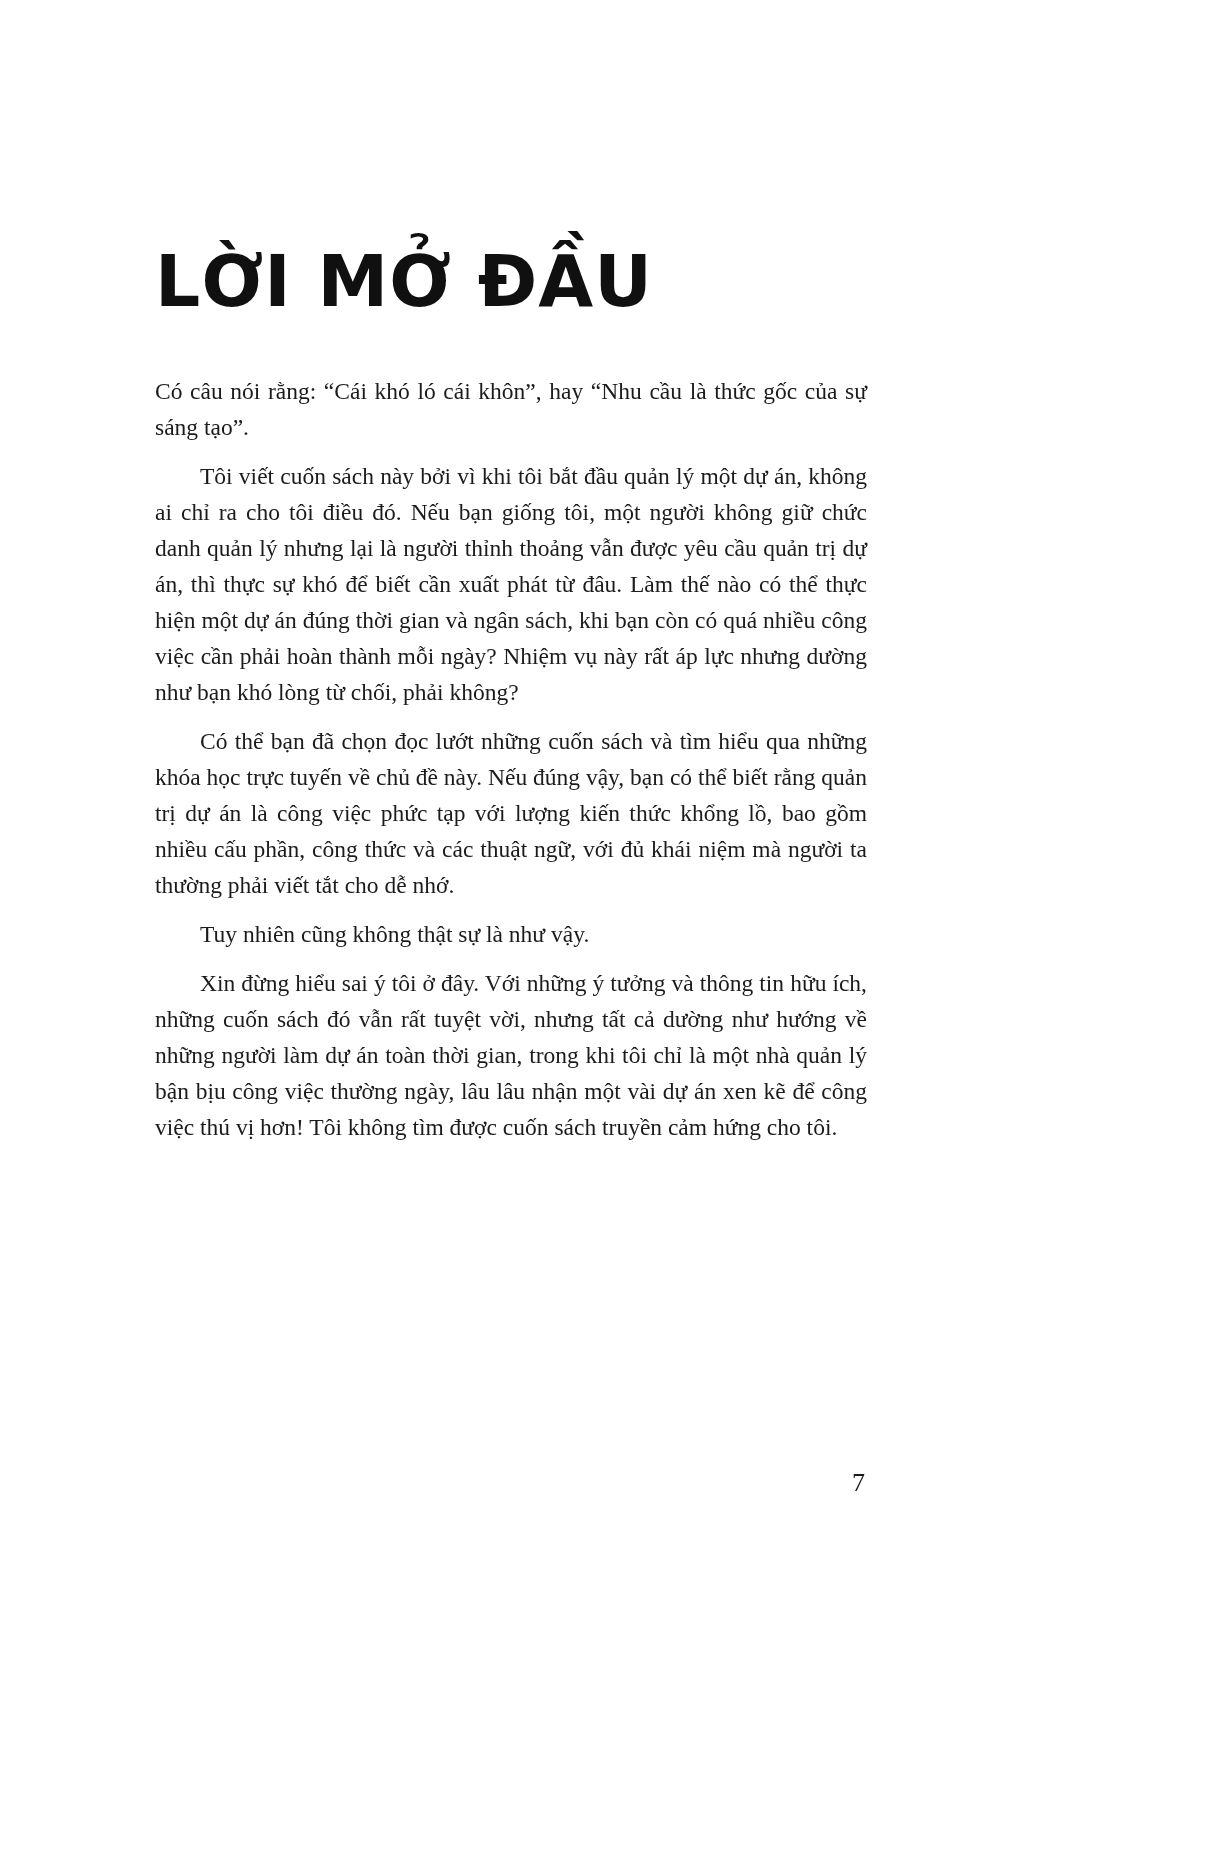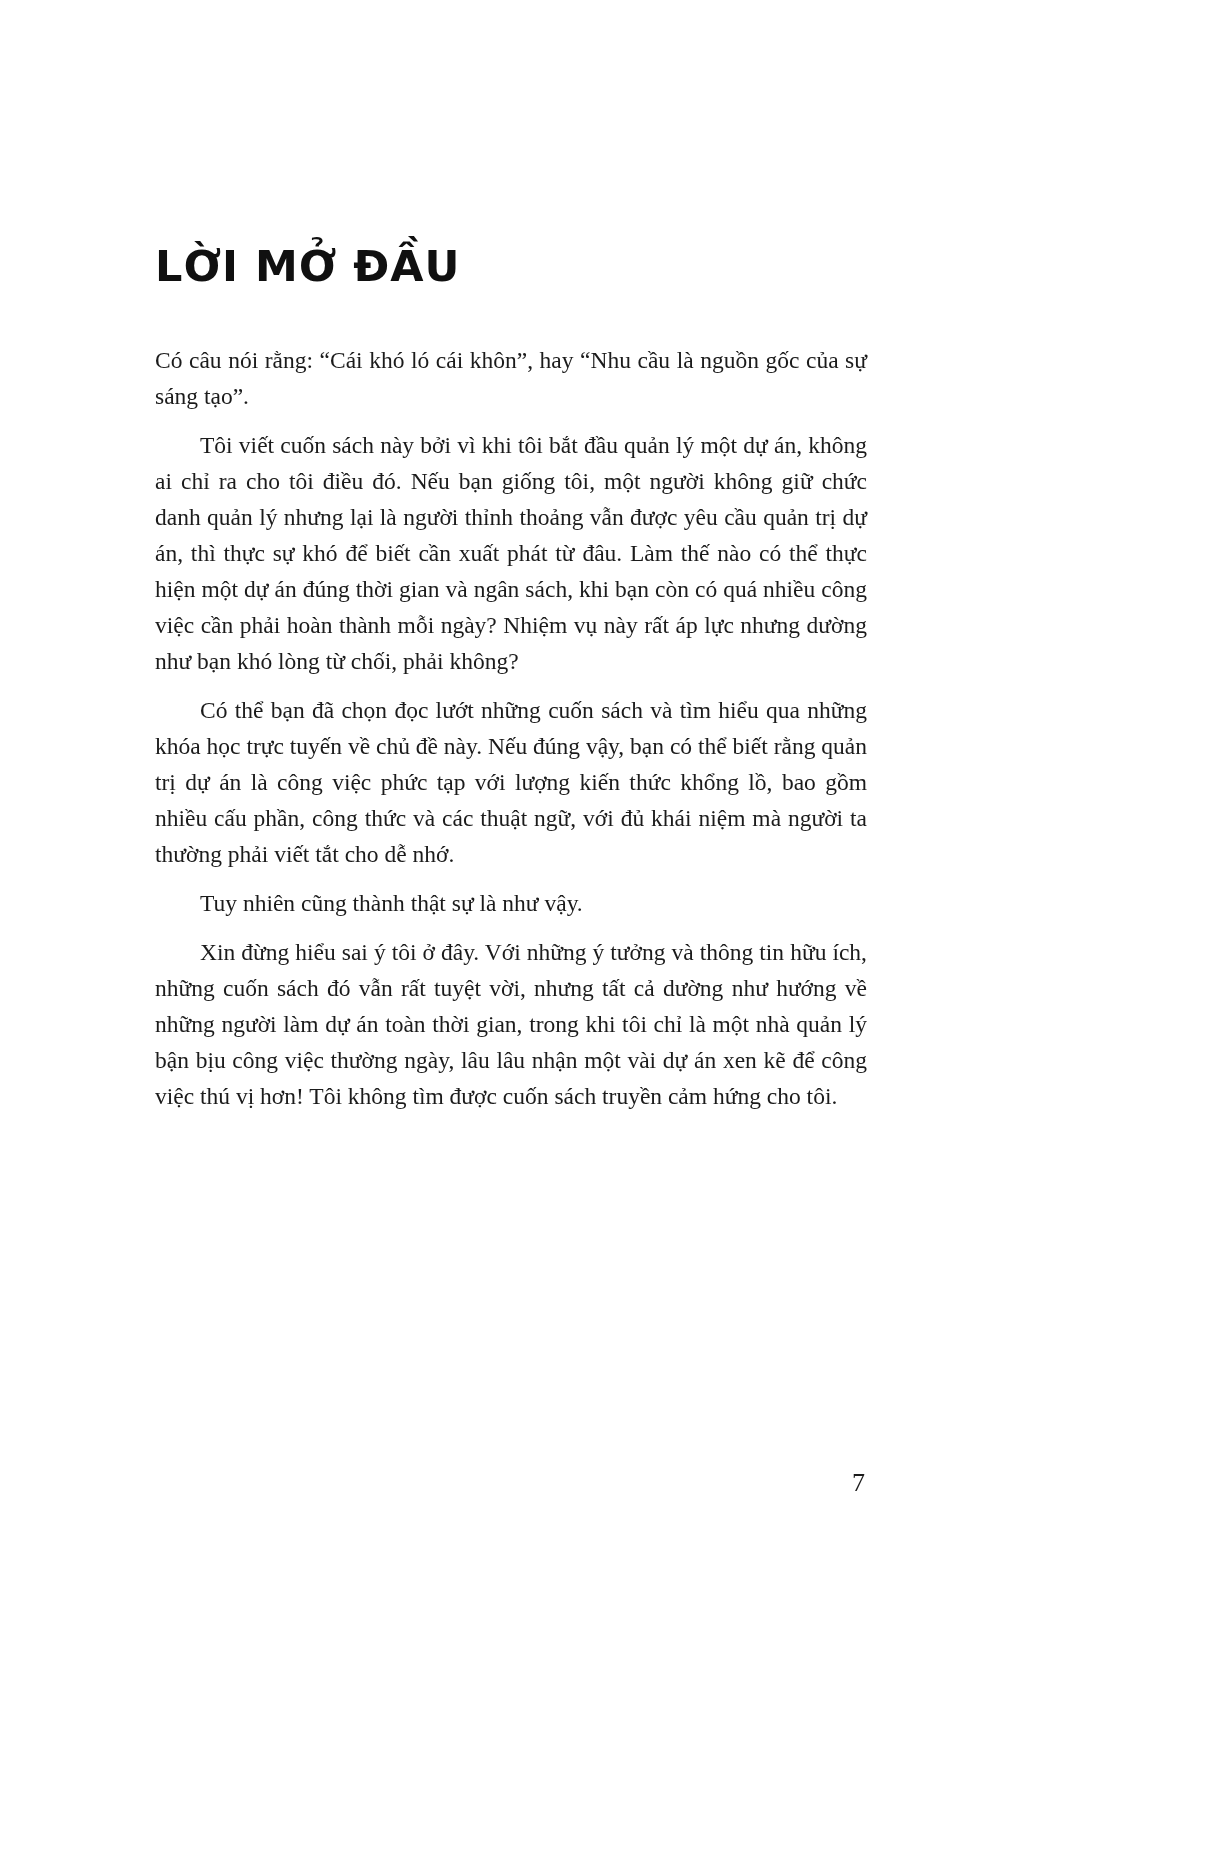--- a/index.html
+++ b/index.html
@@ -21,21 +21,21 @@
     position: absolute;
     left: 155px;
     top: 0;
     width: 712px;
   }
   .title {
     margin: 0;
     padding-top: 243px;
     font-family: "DejaVu Sans", sans-serif;
     font-weight: 800;
-    font-size: 43px;
+    font-size: 71px;
     line-height: 1.1;
     letter-spacing: 1px;
     color: #101010;
   }
   .body-text {
     margin-top: 52px;
     font-size: 23.5px;
     line-height: 36px;
     text-align: justify;
     text-justify: inter-word;
@@ -55,21 +55,21 @@
     color: #1b1b1b;
   }
 </style>
 </head>
 <body>
 
 <div class="page">
   <div class="content">
     <h1 class="title">LỜI MỞ ĐẦU</h1>
     <div class="body-text">
-      <p class="para no-indent">Có câu nói rằng: “Cái khó ló cái khôn”, hay “Nhu cầu là nguồn gốc của sự sáng tạo”.</p>
+      <p class="para no-indent">Có câu nói rằng: “Cái khó ló cái khôn”, hay “Nhu cầu là thức gốc của sự sáng tạo”.</p>
       <p class="para">Tôi viết cuốn sách này bởi vì khi tôi bắt đầu quản lý một dự án, không ai chỉ ra cho tôi điều đó. Nếu bạn giống tôi, một người không giữ chức danh quản lý nhưng lại là người thỉnh thoảng vẫn được yêu cầu quản trị dự án, thì thực sự khó để biết cần xuất phát từ đâu. Làm thế nào có thể thực hiện một dự án đúng thời gian và ngân sách, khi bạn còn có quá nhiều công việc cần phải hoàn thành mỗi ngày? Nhiệm vụ này rất áp lực nhưng dường như bạn khó lòng từ chối, phải không?</p>
       <p class="para">Có thể bạn đã chọn đọc lướt những cuốn sách và tìm hiểu qua những khóa học trực tuyến về chủ đề này. Nếu đúng vậy, bạn có thể biết rằng quản trị dự án là công việc phức tạp với lượng kiến thức khổng lồ, bao gồm nhiều cấu phần, công thức và các thuật ngữ, với đủ khái niệm mà người ta thường phải viết tắt cho dễ nhớ.</p>
-      <p class="para">Tuy nhiên cũng thành thật sự là như vậy.</p>
+      <p class="para">Tuy nhiên cũng không thật sự là như vậy.</p>
       <p class="para">Xin đừng hiểu sai ý tôi ở đây. Với những ý tưởng và thông tin hữu ích, những cuốn sách đó vẫn rất tuyệt vời, nhưng tất cả dường như hướng về những người làm dự án toàn thời gian, trong khi tôi chỉ là một nhà quản lý bận bịu công việc thường ngày, lâu lâu nhận một vài dự án xen kẽ để công việc thú vị hơn! Tôi không tìm được cuốn sách truyền cảm hứng cho tôi.</p>
     </div>
   </div>
   <div class="page-number">7</div>
 </div>
 
 </body></html>

